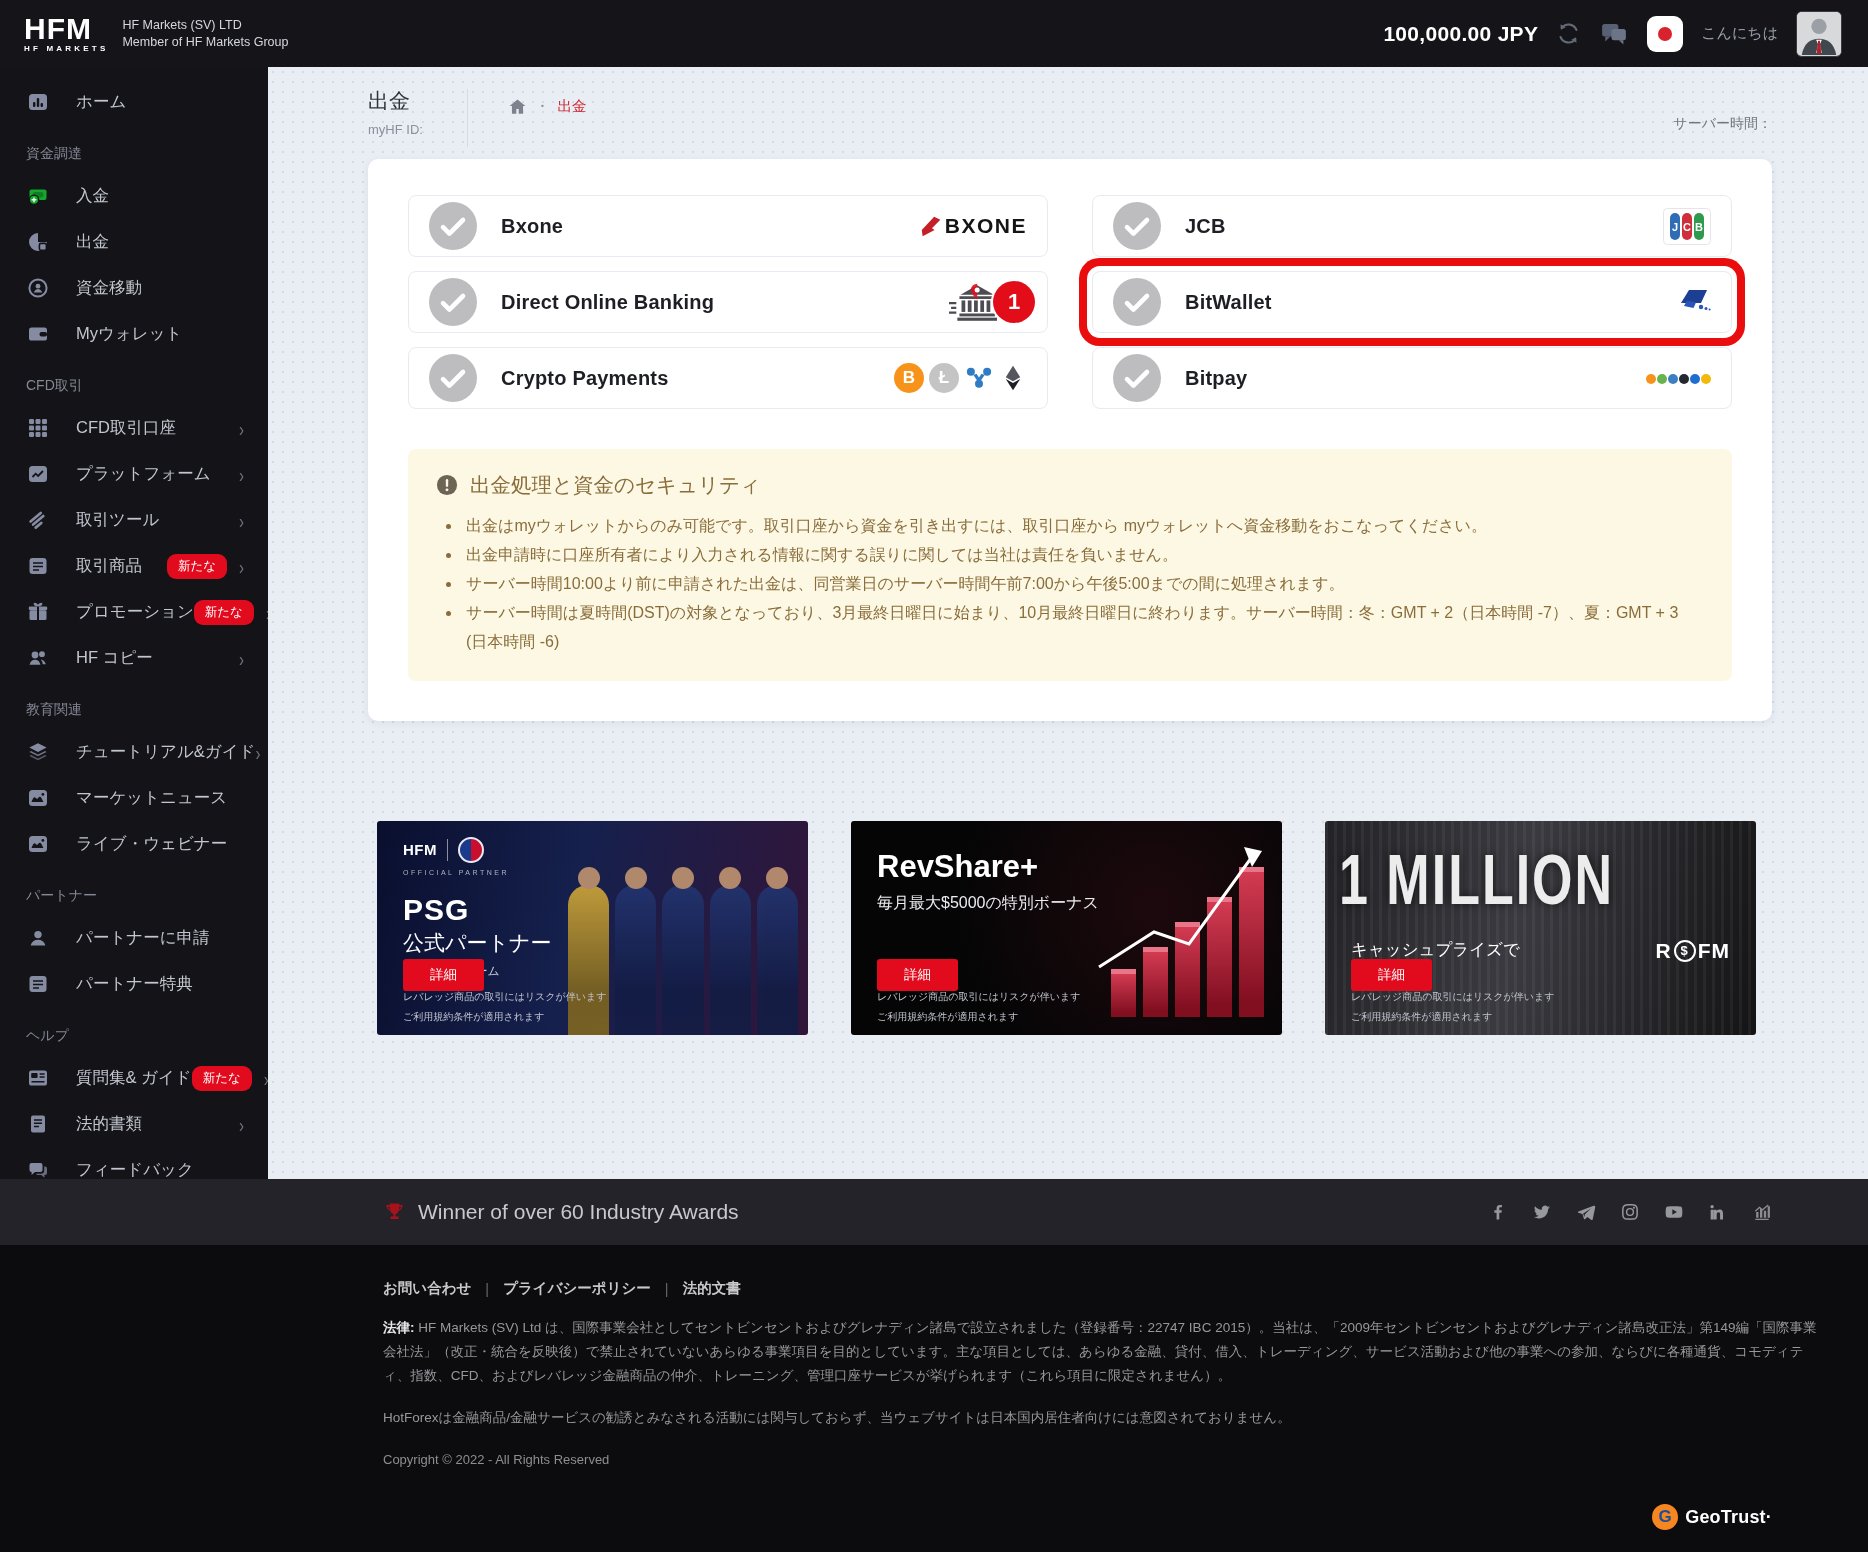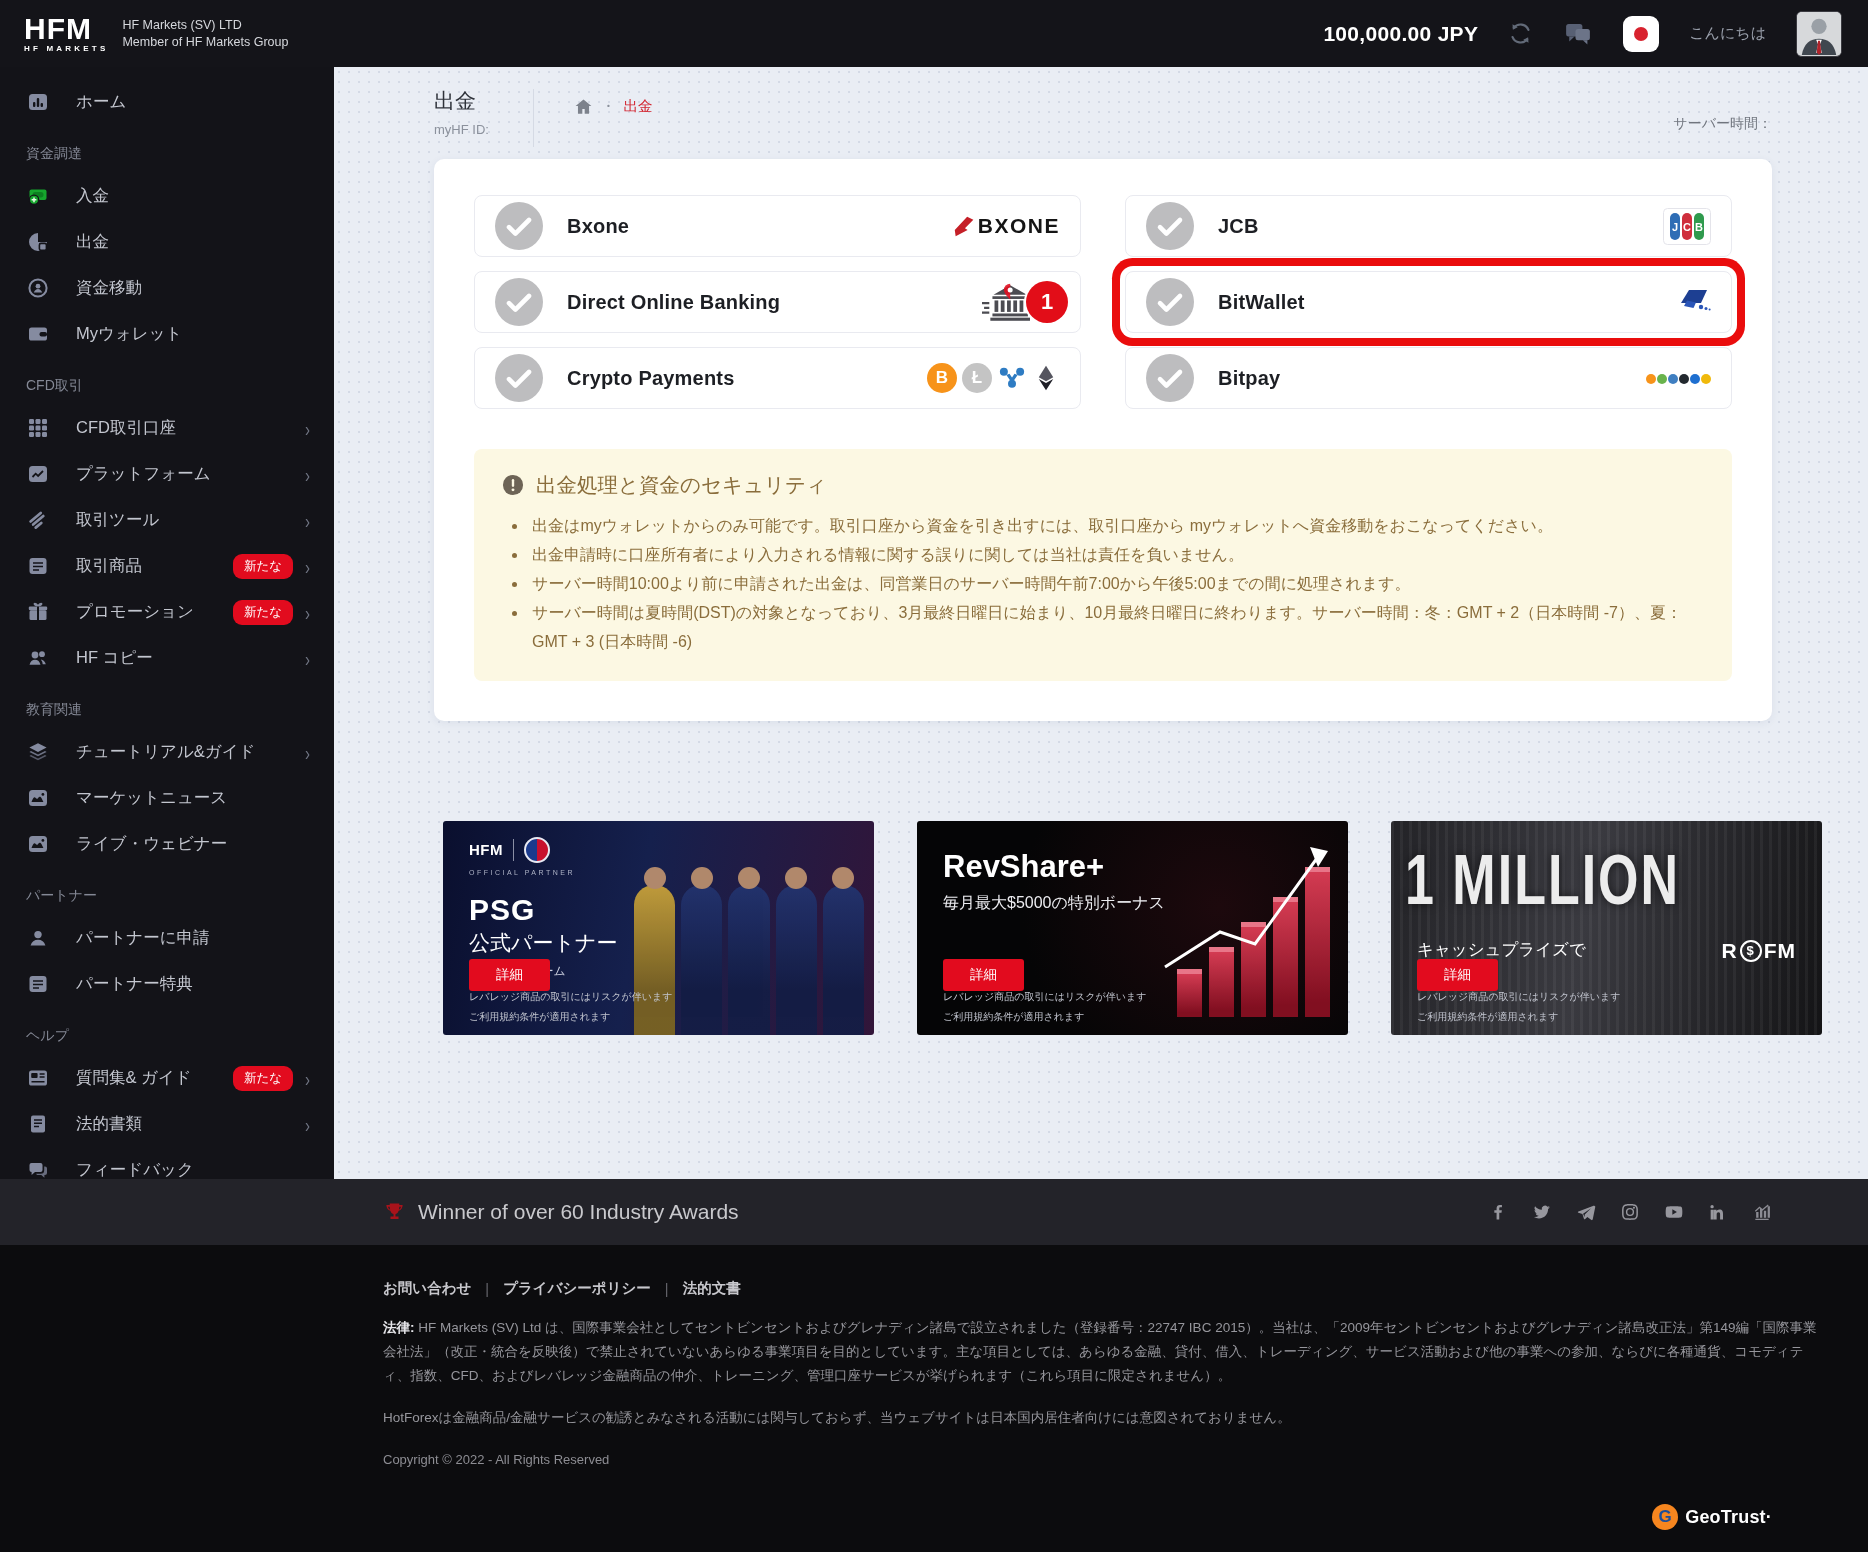--- a/index.html
+++ b/index.html
@@ -7,31 +7,31 @@
   *{box-sizing:border-box;}
   #app{width:1868px;height:1552px;overflow:hidden;position:relative;background:#0c0c0e;}
 
   
   .topbar{height:67px;background:#141419;display:flex;align-items:center;padding:0 26px 0 24px;}
   .logo-wrap{display:flex;align-items:center;gap:14px;}
   .logo-mark{position:relative;line-height;color:#fff;}
   .logo-hfm{font-size:30px;font-weight:900;letter-spacing:1px;color:#fff;line-height:28px;}
   .logo-sub{font-size:8px;letter-spacing:3.2px;color:#fff;font-weight:bold;margin-top:1px;}
   .logo-lines{color:#d6d8dd;font-size:12.5px;line-height:17px;}
-  .top-right{margin-left:auto;display:flex;align-items:center;gap:30px;}
+  .top-right{margin-left:auto;display:flex;align-items:center;gap:18px;}
   .balance{color:#fff;font-weight:bold;font-size:21px;letter-spacing:.3px;}
   .icon-btn{display:flex;align-items:center;justify-content:center;cursor:pointer;background:none;border:none;padding:0;}
   .flag{width:36px;height:36px;border-radius:9px;background:#fff;display:flex;align-items:center;justify-content:center;}
   .flag i{width:14px;height:14px;border-radius:50%;background:#d8222e;display:block;}
   .greeting{color:#9aa0ac;font-size:15px;}
   .avatar{width:46px;height:46px;border-radius:6px;background:#d7d9db;overflow:hidden;display:flex;align-items:flex-end;justify-content:center;cursor:pointer;border:1px solid #3a3a40;}
 
   
   .shell{display:flex;height:1112px;}
-  .sidebar{width:334px;background:#131318;flex:none;padding-top:12px;overflow:hidden;}
+  .sidebar{width:268px;background:#131318;flex:none;padding-top:12px;overflow:hidden;}
   .sb-item{display:flex;align-items:center;height:46px;padding:0 24px 0 26px;cursor:pointer;color:#c3c6cf;font-size:16.5px;}
   .sb-item .sb-ic{width:24px;height:24px;margin-right:26px;flex:none;display:flex;}
   .sb-item svg{width:24px;height:24px;}
   .sb-label{white-space:nowrap;}
   .sb-badge{margin-left:auto;background:#e20b1e;color:#fff;font-size:12.5px;padding:4px 11px;border-radius:9px;flex:none;}
   .sb-chev{margin-left:auto;color:#6f7482;font-size:15px;flex:none;transform:scaleY(1.4);}
   .sb-badge + .sb-chev, .sb-badge ~ .sb-chev{margin-left:10px;}
   .sb-sec{color:#84889511;}
   .sb-sec{color:#848895;font-size:14px;padding:20px 26px 10px 26px;}
 

